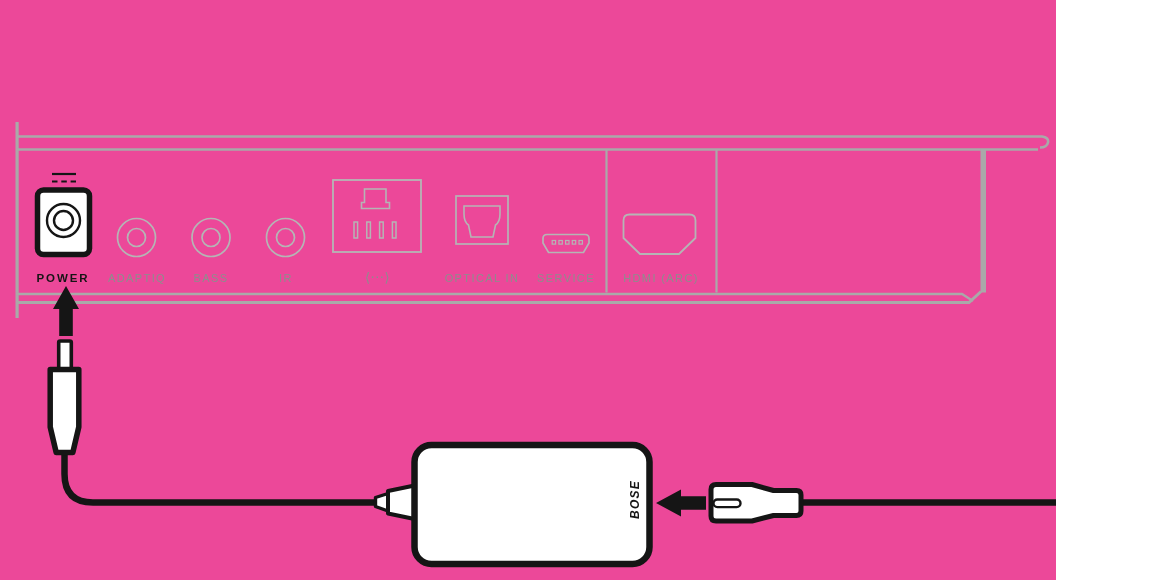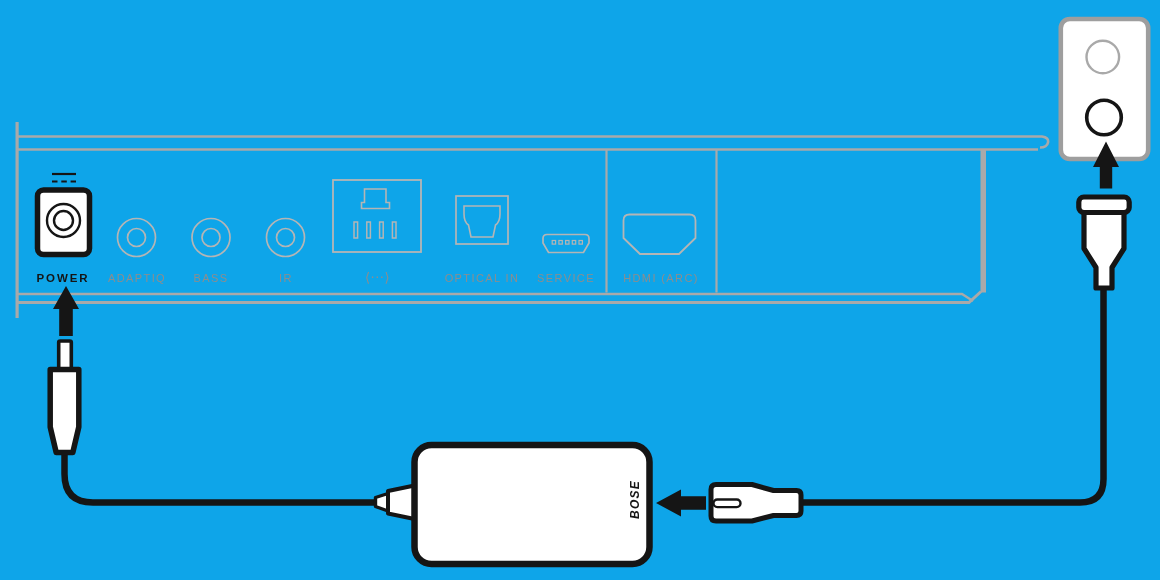--- a/index.html
+++ b/index.html
@@ -1,16 +1,16 @@
 <!DOCTYPE html>
 <html><head>
 <meta charset="utf-8">
 <style>
   html,body{margin:0;padding:0;background:#ffffff;}
-  .stage{position:relative;width:1160px;height:580px;background:#0ea5e9;overflow:hidden;
+  .stage{position:relative;width:1056px;height:580px;background:#ec4899;overflow:hidden;
          font-family:"Liberation Sans","DejaVu Sans",sans-serif;}
   svg{display:block;}
   .port-label{font-family:"Liberation Sans","DejaVu Sans",sans-serif;font-size:11px;
               letter-spacing:1.4px;fill:#8d8d8d;font-weight:500;}
   .port-label-strong{font-family:"Liberation Sans","DejaVu Sans",sans-serif;font-size:11.5px;
               letter-spacing:1.9px;fill:#151515;font-weight:700;}
   .net-label{font-family:"DejaVu Sans","Liberation Sans",sans-serif;font-size:13px;
               letter-spacing:0.5px;fill:#8d8d8d;}
   .brand-label{font-family:"Liberation Sans","DejaVu Sans",sans-serif;font-size:12px;
               font-weight:700;font-style:italic;letter-spacing:1.2px;fill:#151515;}

